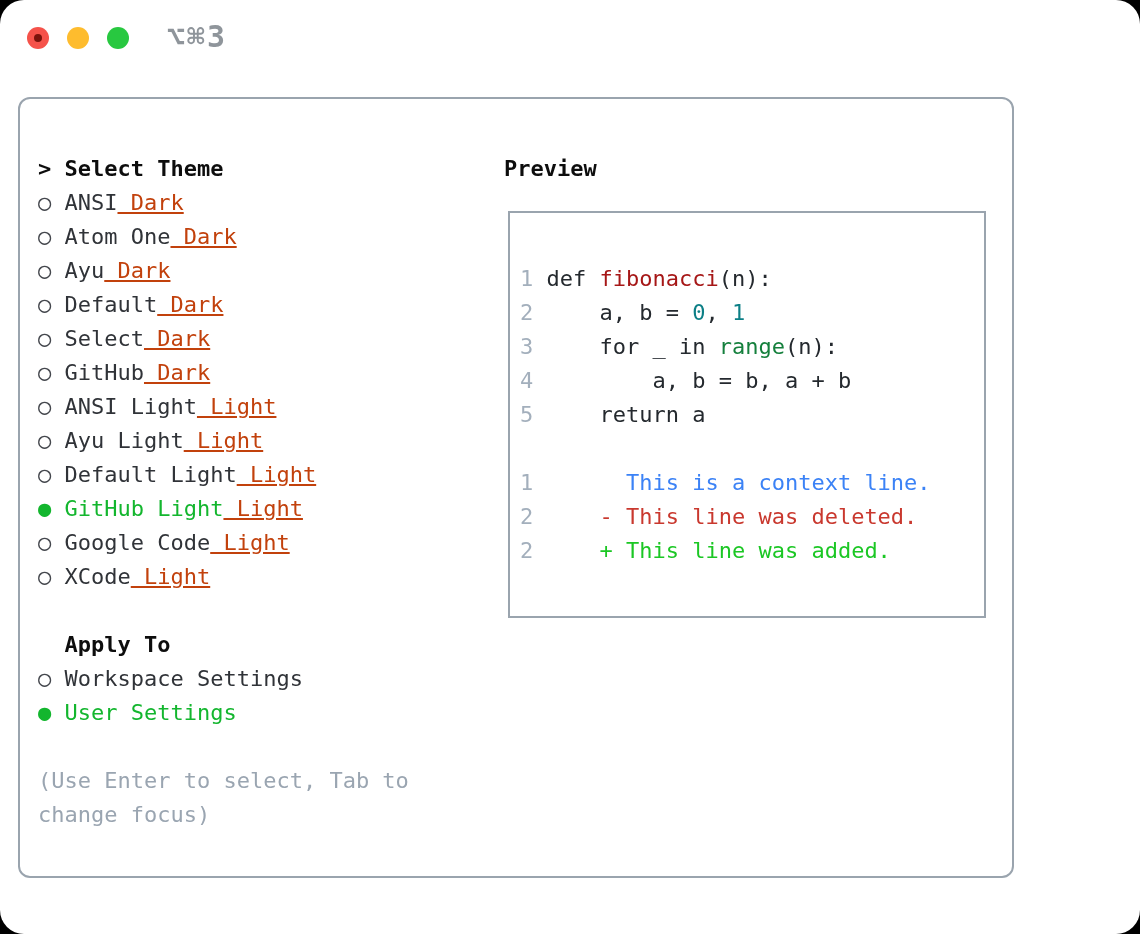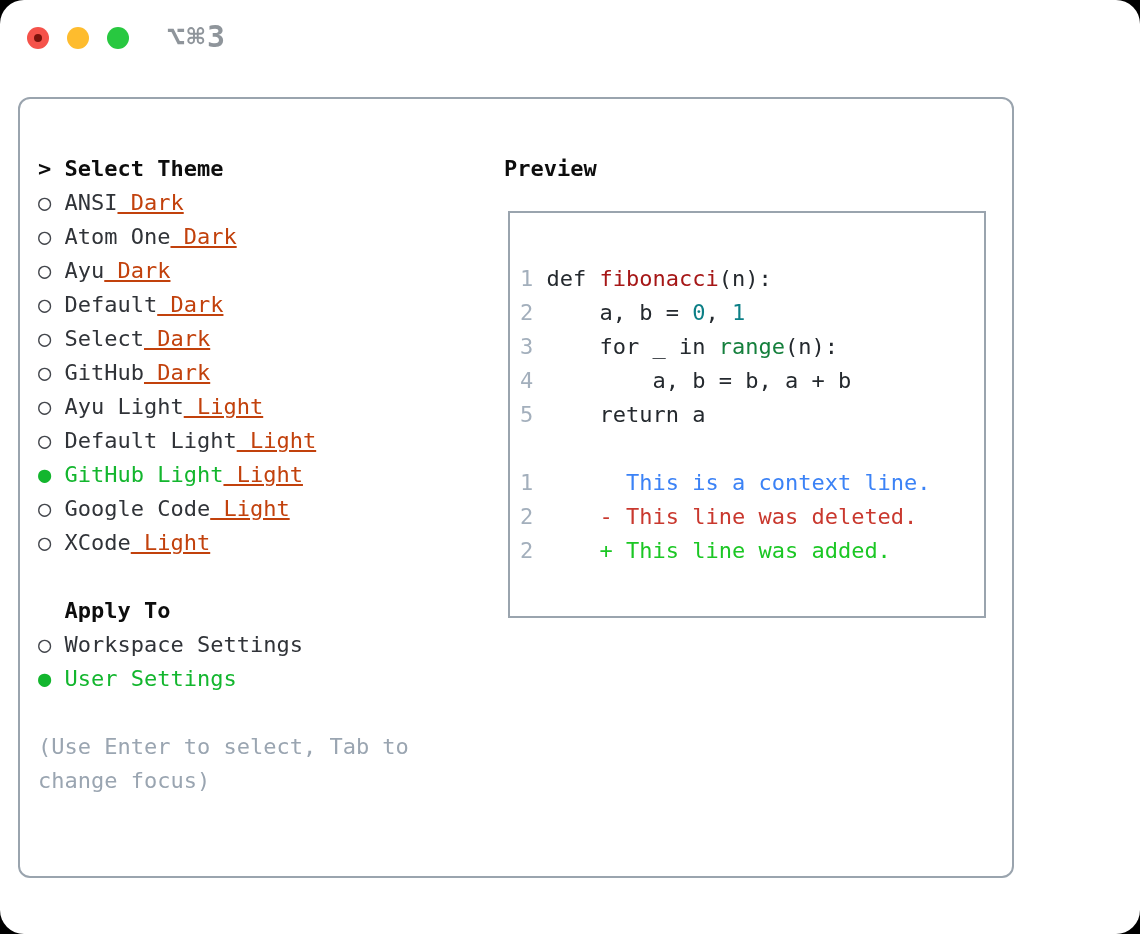--- a/index.html
+++ b/index.html
@@ -70,20 +70,21 @@
 
     <div class="leftcol">
       <div class="line hdr"><span class="hdr">&gt; </span><span>Select Theme</span></div>
       <div id="theme-list">
           <div class="line"><span class="bullet">○ </span><span>ANSI</span><span class="muted"> Dark</span></div>
           <div class="line"><span class="bullet">○ </span><span>Atom One</span><span class="muted"> Dark</span></div>
           <div class="line"><span class="bullet">○ </span><span>Ayu</span><span class="muted"> Dark</span></div>
           <div class="line"><span class="bullet">○ </span><span>Default</span><span class="muted"> Dark</span></div>
           <div class="line"><span class="bullet">○ </span><span>Select</span><span class="muted"> Dark</span></div>
           <div class="line"><span class="bullet">○ </span><span>GitHub</span><span class="muted"> Dark</span></div>
+          <div class="line"><span class="bullet">○ </span><span>ANSI Light</span><span class="muted"> Light</span></div>
           <div class="line"><span class="bullet">○ </span><span>Ayu Light</span><span class="muted"> Light</span></div>
           <div class="line"><span class="bullet">○ </span><span>Default Light</span><span class="muted"> Light</span></div>
           <div class="line"><span class="bullet selgreen">● </span><span class="selgreen">GitHub Light</span><span class="muted"> Light</span></div>
           <div class="line"><span class="bullet">○ </span><span>Google Code</span><span class="muted"> Light</span></div>
           <div class="line"><span class="bullet">○ </span><span>XCode</span><span class="muted"> Light</span></div>
         </div>
       <div class="spacer"></div>
       <div class="line hdr indent2">Apply To</div>
       <div id="apply-list">
           <div class="line"><span class="bullet">○ </span><span>Workspace Settings</span></div>

